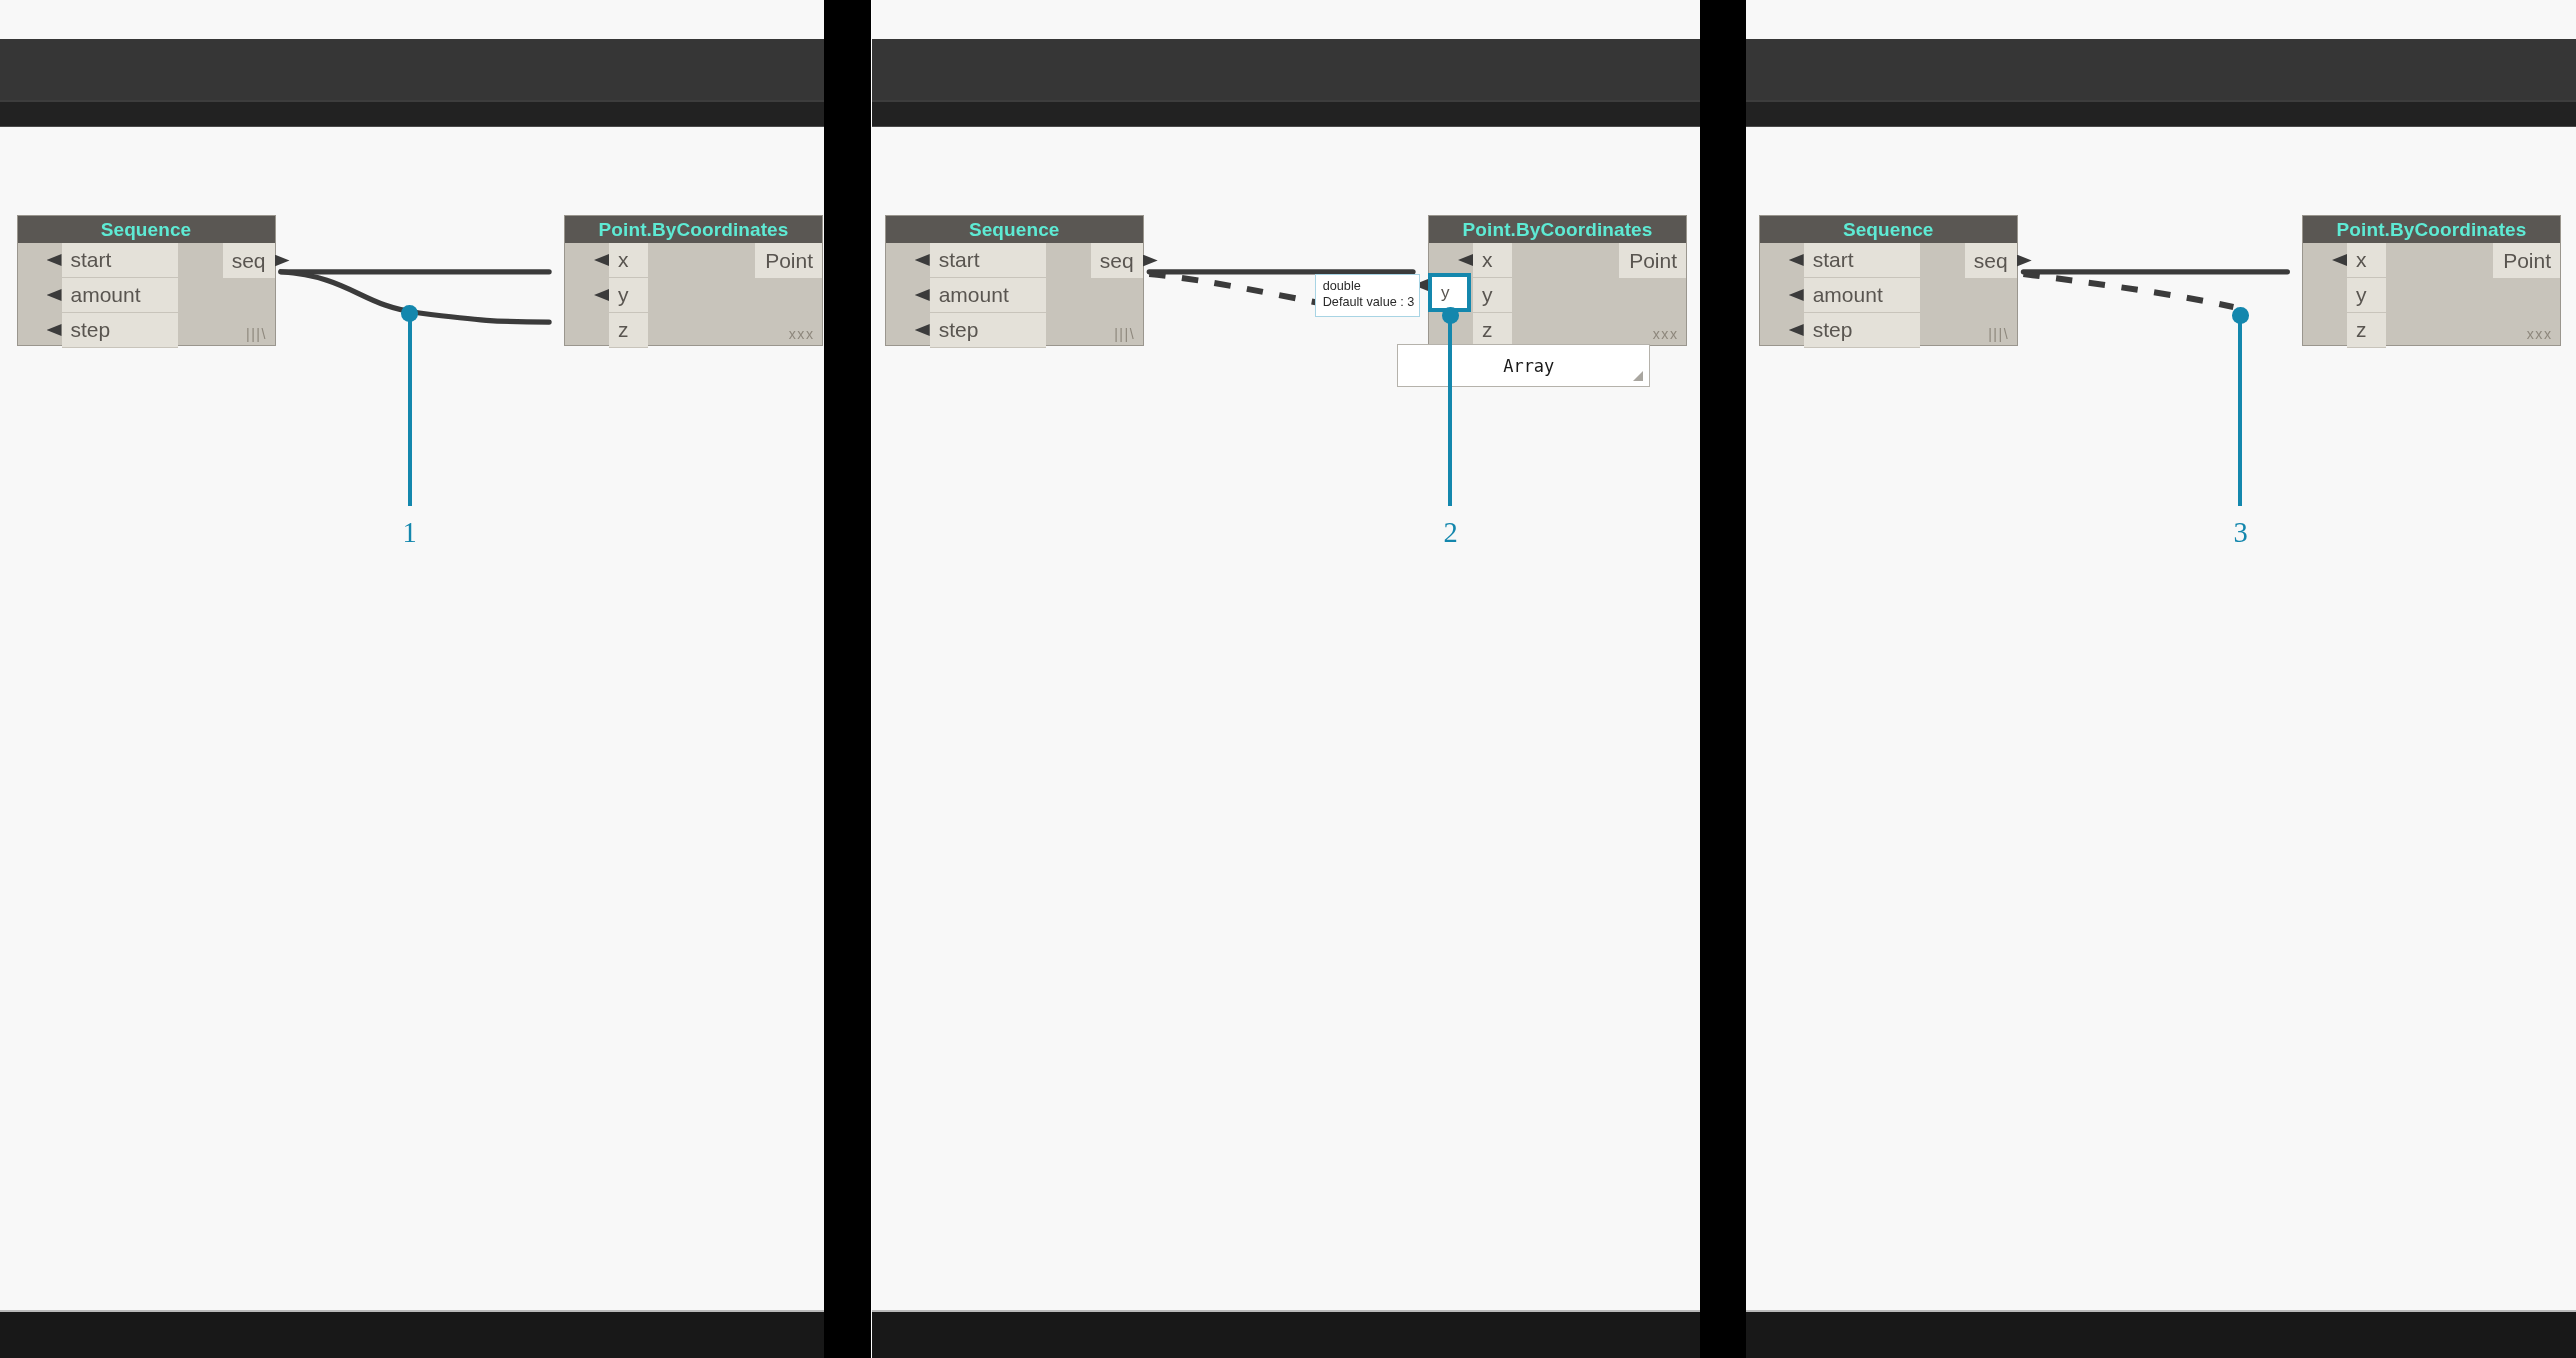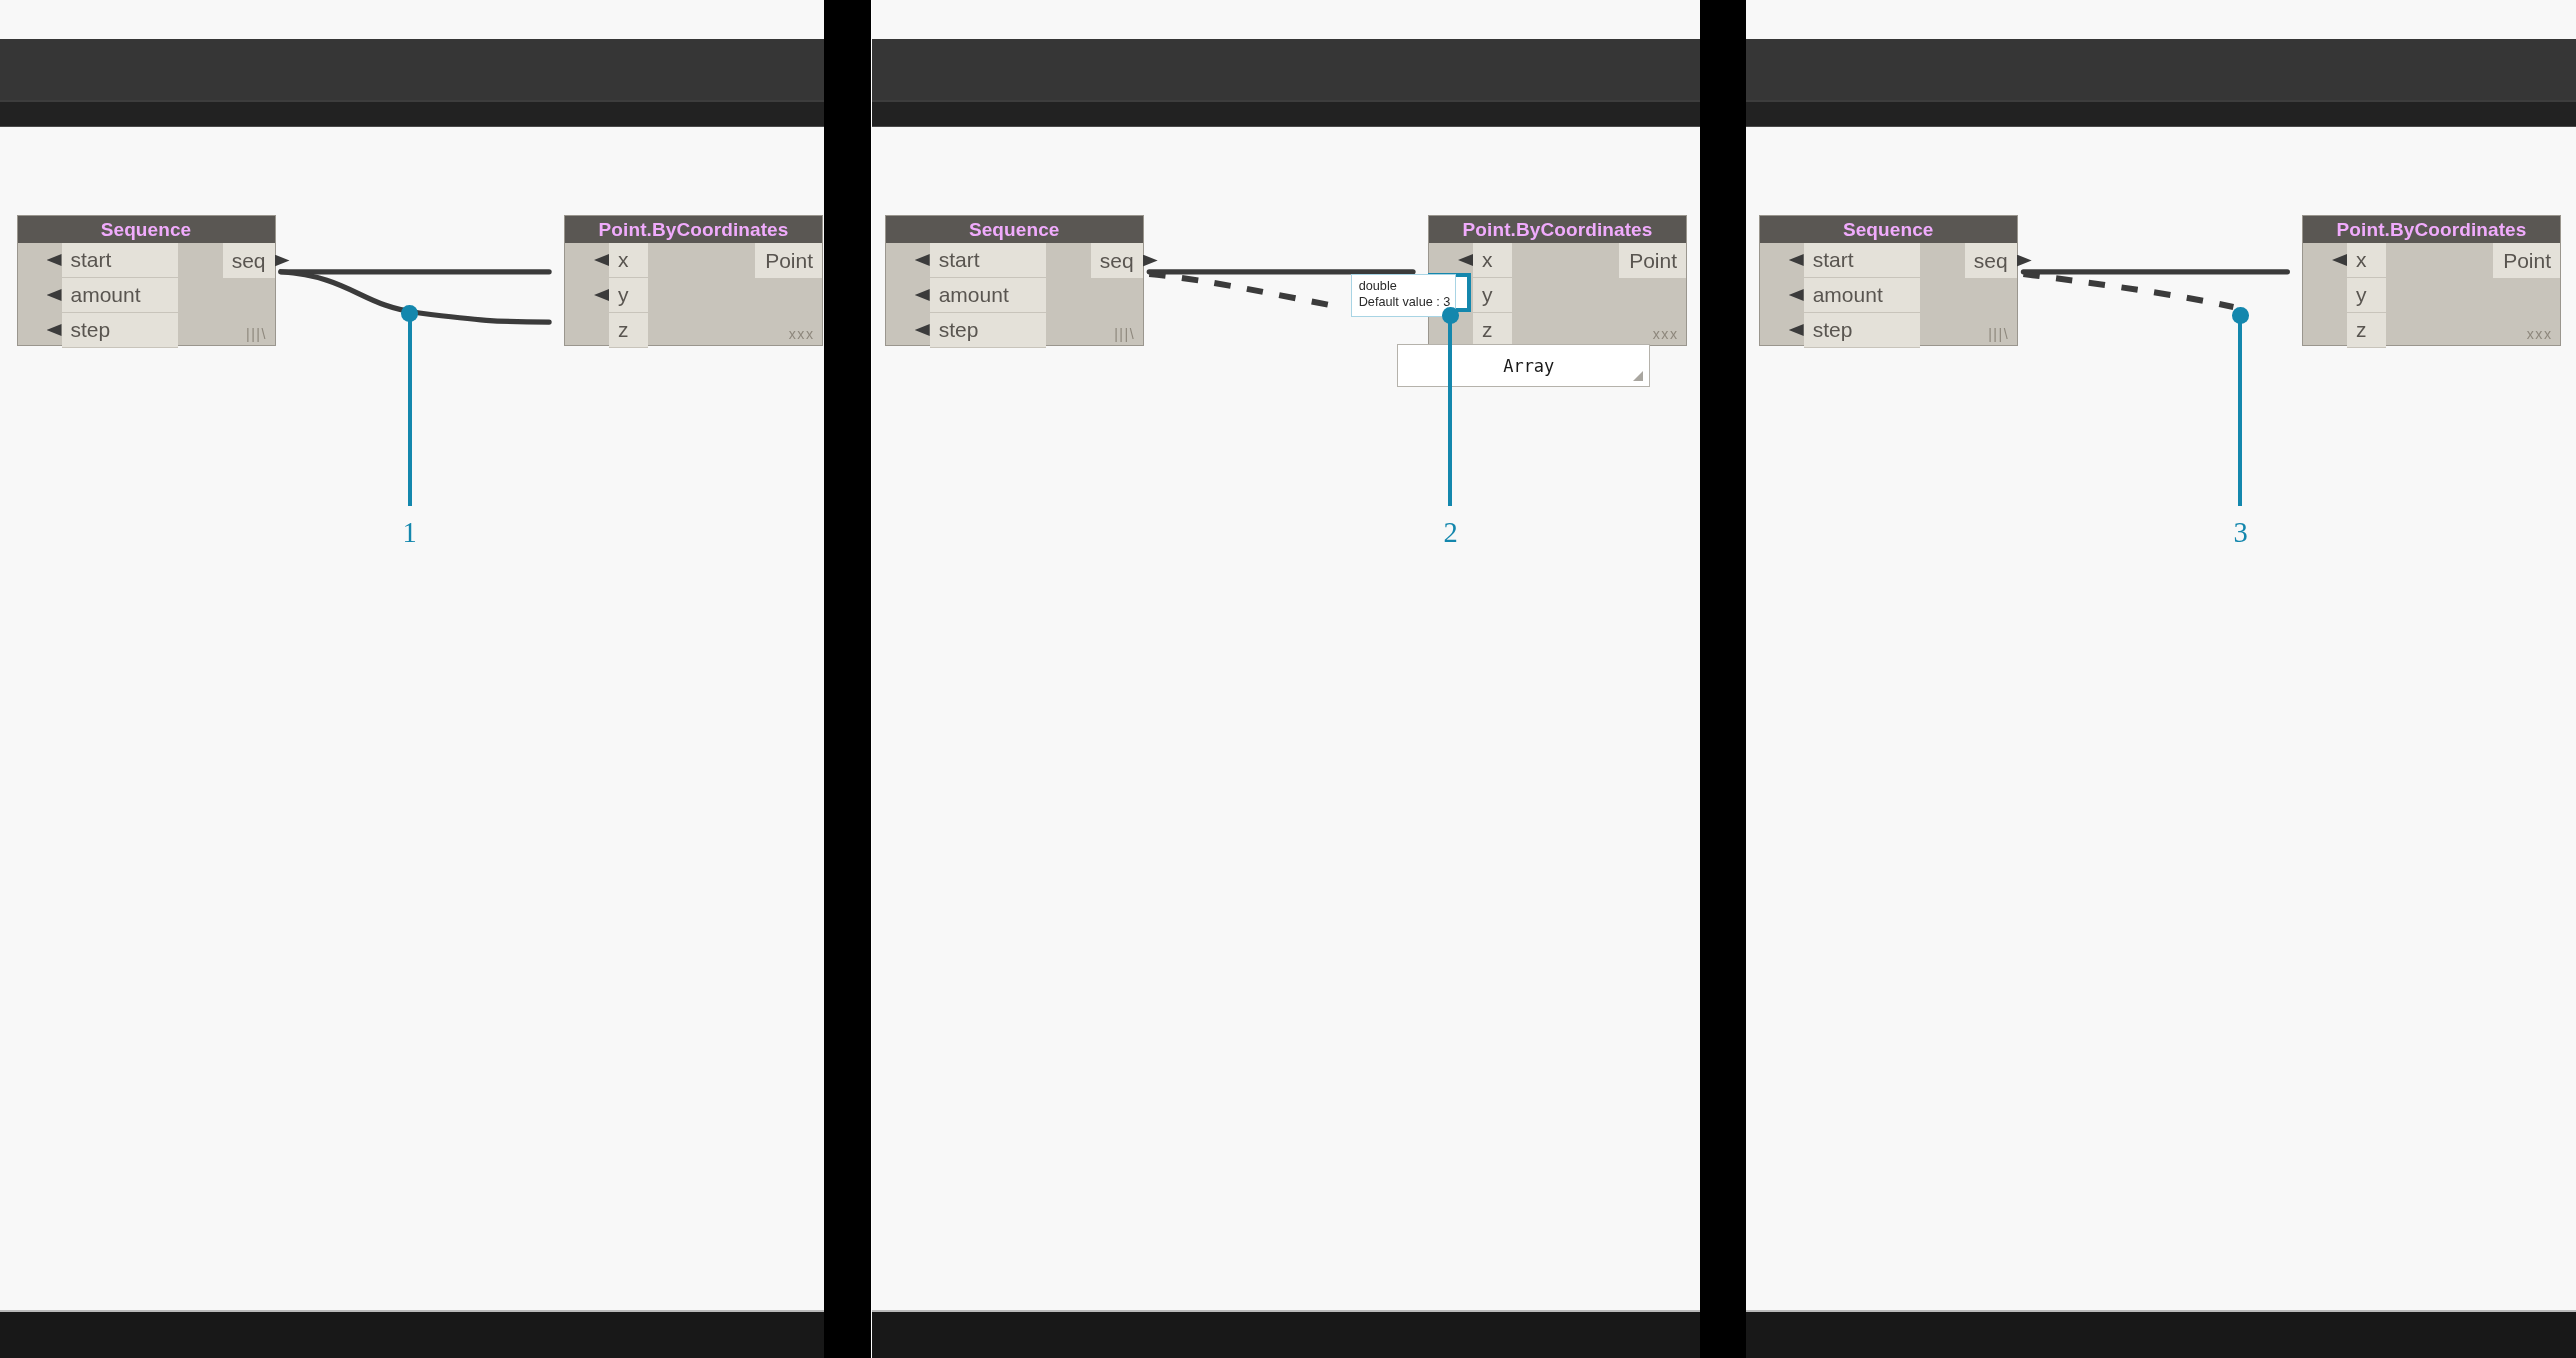--- a/index.html
+++ b/index.html
@@ -77,21 +77,21 @@
   
   .node {
     position: absolute;
     box-sizing: border-box;
     background: #c8c4bb;
     border: 0.7px solid #9a968e;
   }
   .node-header {
     height: 27px;
     background: #5a5753;
-    color: #f0abfc;
+    color: #5eead4;
     font-size: 19px;
     font-weight: bold;
     display: flex;
     align-items: center;
     justify-content: center;
     letter-spacing: 0.1px;
   }
   .node-body {
     position: relative;
     height: calc(100% - 27px);
@@ -352,21 +352,21 @@
           <div class="port out" style="top:0px;  width:67px; height:35px;">
             <span>Point</span>
           </div>
           <div class="node-lacing">xxx</div>
         </div>
       </div>
 
       <span class="port-connector left" style="left:541px; top:152px;"></span>
       <div class="port-highlight" style="left:556px; top:146px; width:43px; height:39px;">y</div>
 
-      <div class="tooltip" style="left:479px; top:147px; width:105px;">
+      <div class="tooltip" style="left:443px; top:147px; width:105px;">
         <div>double</div>
         <div>Default value : 3</div>
       </div>
 
       <div class="code-box" style="left:525px; top:217px; width:253px; height:43px;">
         <span>Array</span>
         <span class="code-grip"></span>
       </div>
 
       <div class="callout-dot" style="left:570px; top:180px;"></div>

